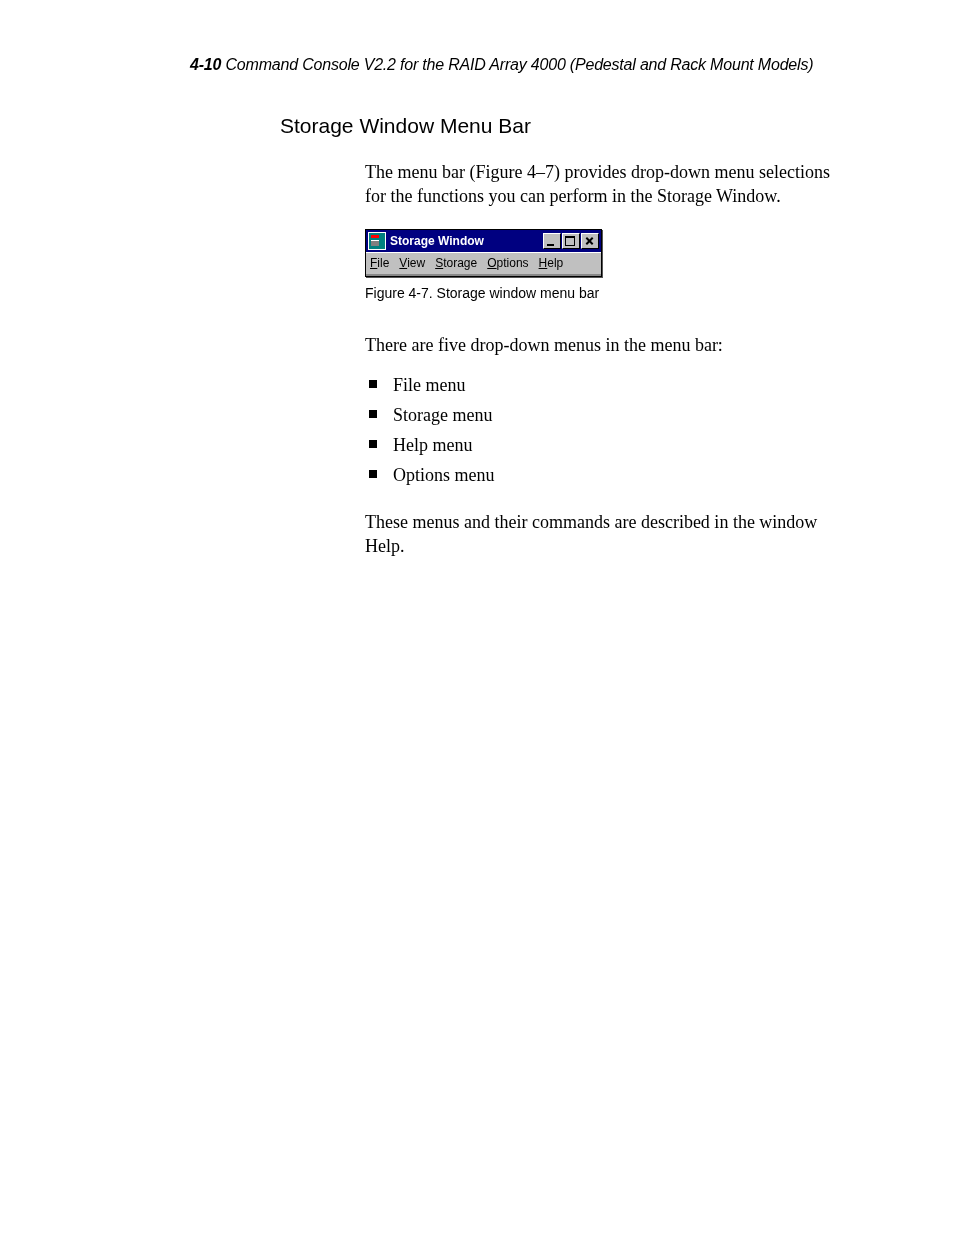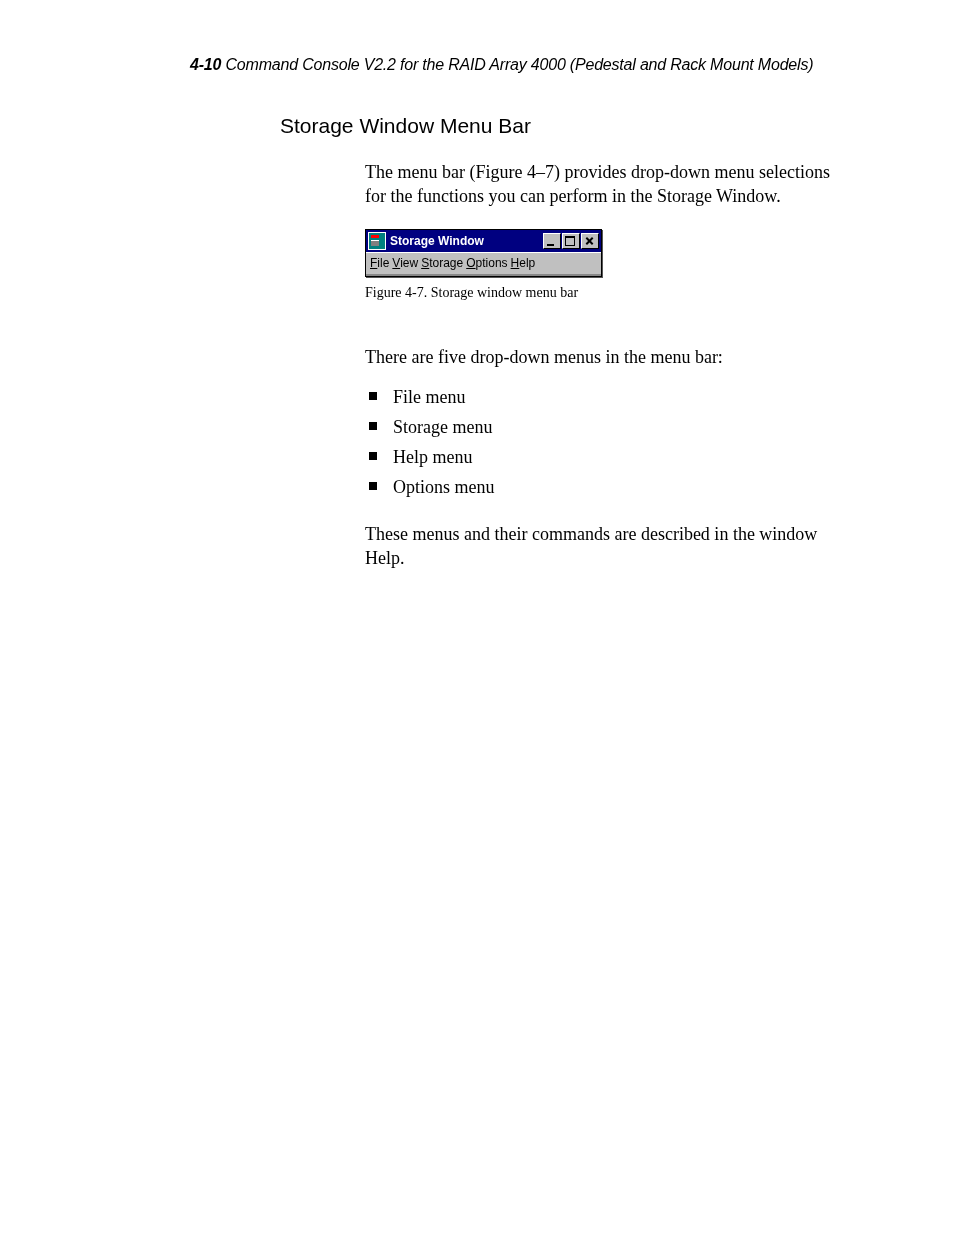--- a/index.html
+++ b/index.html
@@ -132,35 +132,35 @@
     position: absolute;
     left: 3px; top: 6px;
     width: 9px; height: 2px;
     background: #000;
   }
   .tb-btn.close::before { transform: rotate(45deg); }
   .tb-btn.close::after { transform: rotate(-45deg); }
   .menubar {
     display: flex;
     padding: 3px 4px 4px 4px;
-    gap: 3px;
+    gap: 10px;
     font-size: 12px;
     color: #000;
     border-top: 1px solid #fff;
     border-bottom: 2px solid #888;
   }
   .menubar span.mnemonic {
     text-decoration: underline;
   }
   .figure-caption {
     margin-left: 175px;
-    font-family: Liberation Serif, serif;
+    font-family: Liberation Sans, sans-serif;
     font-size: 14px;
     margin-top: 8px;
-    margin-bottom: 44px;
+    margin-bottom: 32px;
   }
   ul.menu-list {
     margin-left: 175px;
     padding-left: 22px;
     list-style: none;
     font-size: 18px;
   }
   ul.menu-list li {
     position: relative;
     margin-bottom: 9px;

